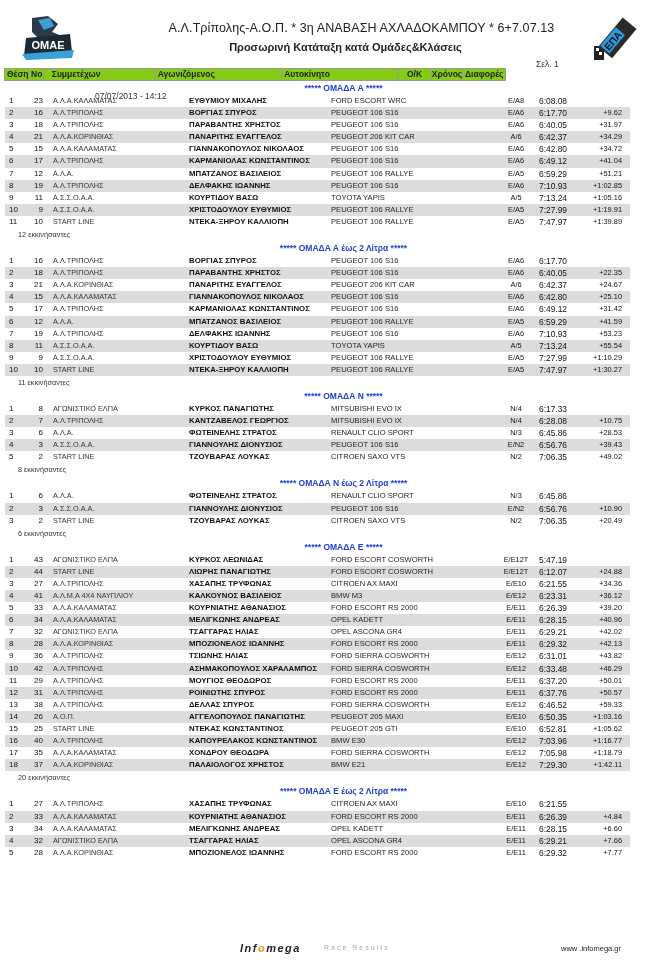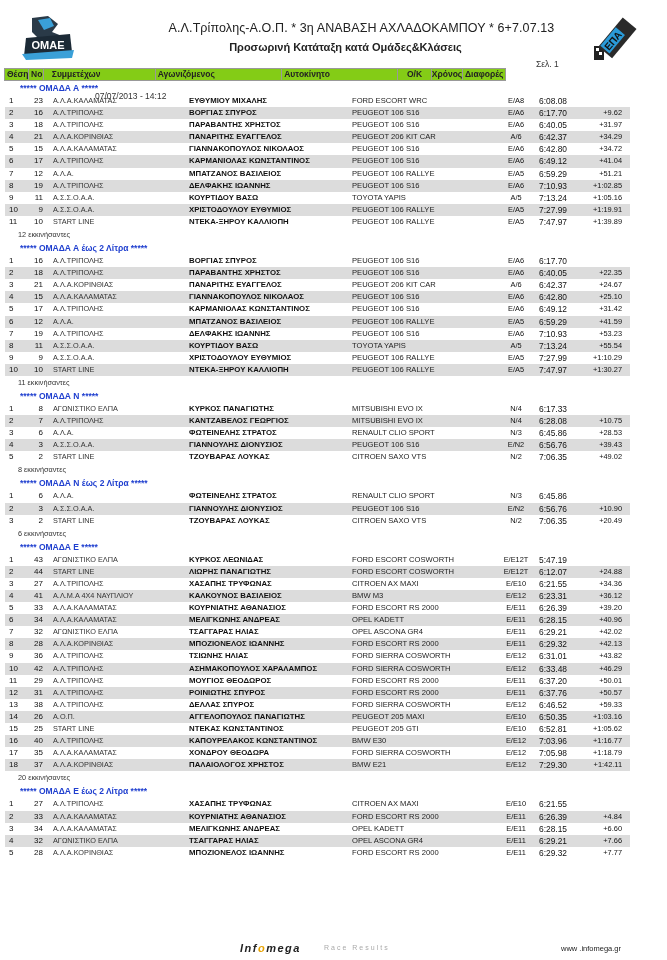--- a/index.html
+++ b/index.html
@@ -8,29 +8,29 @@
   .logo-left { position:absolute; left:18px; top:14px; width:58px; height:46px; }
   .logo-right { position:absolute; left:592px; top:16px; width:46px; height:46px; }
   .title { position:absolute; left:0; width:667px; text-align:center; top:21px; font-size:12.5px; font-weight:normal; letter-spacing:0.1px; color:#222;padding-left:28px; }
   .subtitle { position:absolute; left:12px; width:667px; text-align:center; top:41px; font-size:11px; font-weight:bold; color:#222; }
   .datetime { position:absolute; left:95px; top:59px; font-size:8.5px; color:#333;margin-top:32px; }
   .page { position:absolute; left:536px; top:59px; font-size:8.5px; color:#333; }
   .colhead { position:absolute; left:4px; top:68px; width:502px; height:13px; border:1px solid #999; border-bottom:1px solid #999; display:flex; font-size:8.5px; font-weight:bold; color:#222; background:#84cc16; box-sizing:border-box; }
   .colhead span { display:block; line-height:11px; padding-left:2px; box-sizing:border-box; border-right:1px solid #999; }
   .colhead span:last-child { border-right:none; }
   .content { position:absolute; left:0; top:81px; width:667px; }
-  .group-title { height:14px; line-height:14px; color:#1f3fcf; font-size:8.5px; font-weight:bold; padding-left:20px; }
+  .group-title { height:14px; line-height:14px; text-align:center; color:#1f3fcf; font-size:8.5px; font-weight:bold; padding-left:20px; }
   .row { position:relative; height:12.1px; line-height:12.1px; font-size:8px; width:625px; margin-left:5px; }
   .row.alt { background:#dcdcdc; }
   .row span { position:absolute; top:0; white-space:nowrap; }
   .c-pos { left:4px; }
   .c-no { left:24px; width:14px; text-align:right; }
   .c-club { left:48px; font-size:7.3px; color:#333; }
   .c-driver { left:184px; font-weight:bold; font-size:7.8px; }
-  .c-car { left:347px; font-size:7.6px; color:#222; }
+  .c-car { left:326px; font-size:7.6px; color:#222; }
   .c-cls { left:490px; width:42px; text-align:center; font-size:7.4px; }
   .c-time { left:534px; font-size:8.4px; }
   .c-diff { left:575px; width:42px; text-align:right; font-size:7.4px; }
   .starters { height:13px; line-height:13px; font-size:7.3px; color:#333; padding-left:18px; }
   .footer { position:absolute; left:0; top:938px; width:648px; height:20px; }
   .infomega { position:absolute; left:240px; top:4px; font-size:11px; font-weight:bold; font-style:italic; letter-spacing:1.5px; color:#222; }
   .infomega .o { color:#e8a200; }
   .race-results { position:absolute; left:324px; top:6px; font-size:7px; letter-spacing:2px; color:#aaa; }
   .www { position:absolute; left:561px; top:6px; font-size:7.5px; color:#222; }
 </style>

